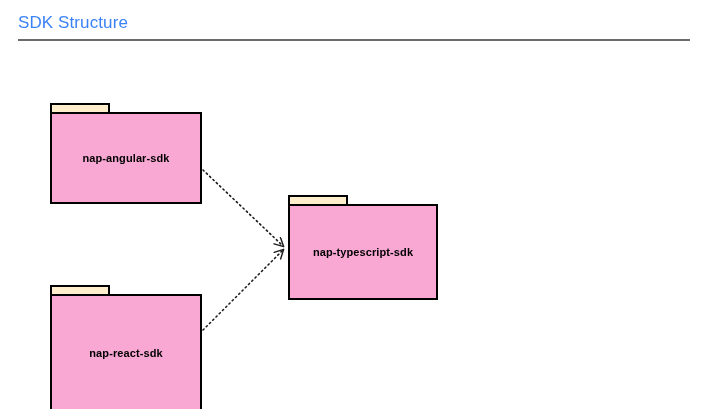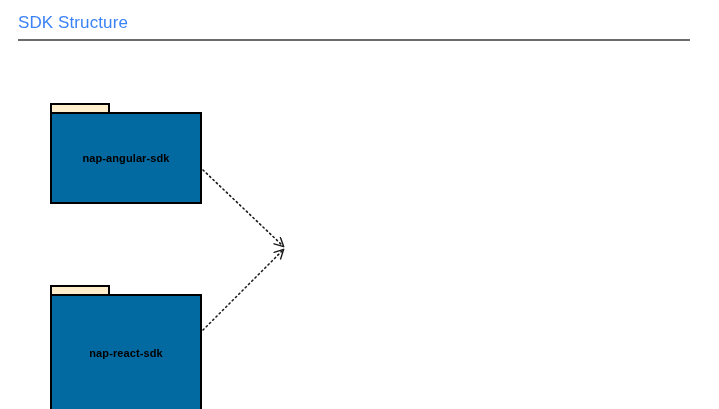--- a/index.html
+++ b/index.html
@@ -65,21 +65,21 @@
     top: 0;
     box-sizing: border-box;
     background: #ffeecc;
     border: 2px solid #000000;
     border-bottom: none;
   }
   .package-body {
     position: absolute;
     left: 0;
     box-sizing: border-box;
-    background: #0369a1;
+    background: #f9a8d4;
     border: 2px solid #000000;
     display: flex;
     align-items: center;
     justify-content: center;
   }
   .package-label {
     font-size: 11px;
     font-weight: bold;
     color: #000000;
     letter-spacing: 0.1px;
@@ -121,20 +121,26 @@
     <line x1="203" y1="330" x2="283" y2="250" stroke="#1a1a1a" stroke-width="1.6" stroke-dasharray="1.4 3.2" stroke-linecap="round" marker-end="url(#open-arrow)"></line>
   </svg>
 
   <div class="package-node" id="node-angular">
     <div class="package-tab"></div>
     <div class="package-body">
       <span class="package-label">nap-angular-sdk</span>
     </div>
   </div>
 
+  <div class="package-node" id="node-typescript">
+    <div class="package-tab"></div>
+    <div class="package-body">
+      <span class="package-label">nap-typescript-sdk</span>
+    </div>
+  </div>
 
   <div class="package-node" id="node-react">
     <div class="package-tab"></div>
     <div class="package-body">
       <span class="package-label">nap-react-sdk</span>
     </div>
   </div>
 
 </div>
 

